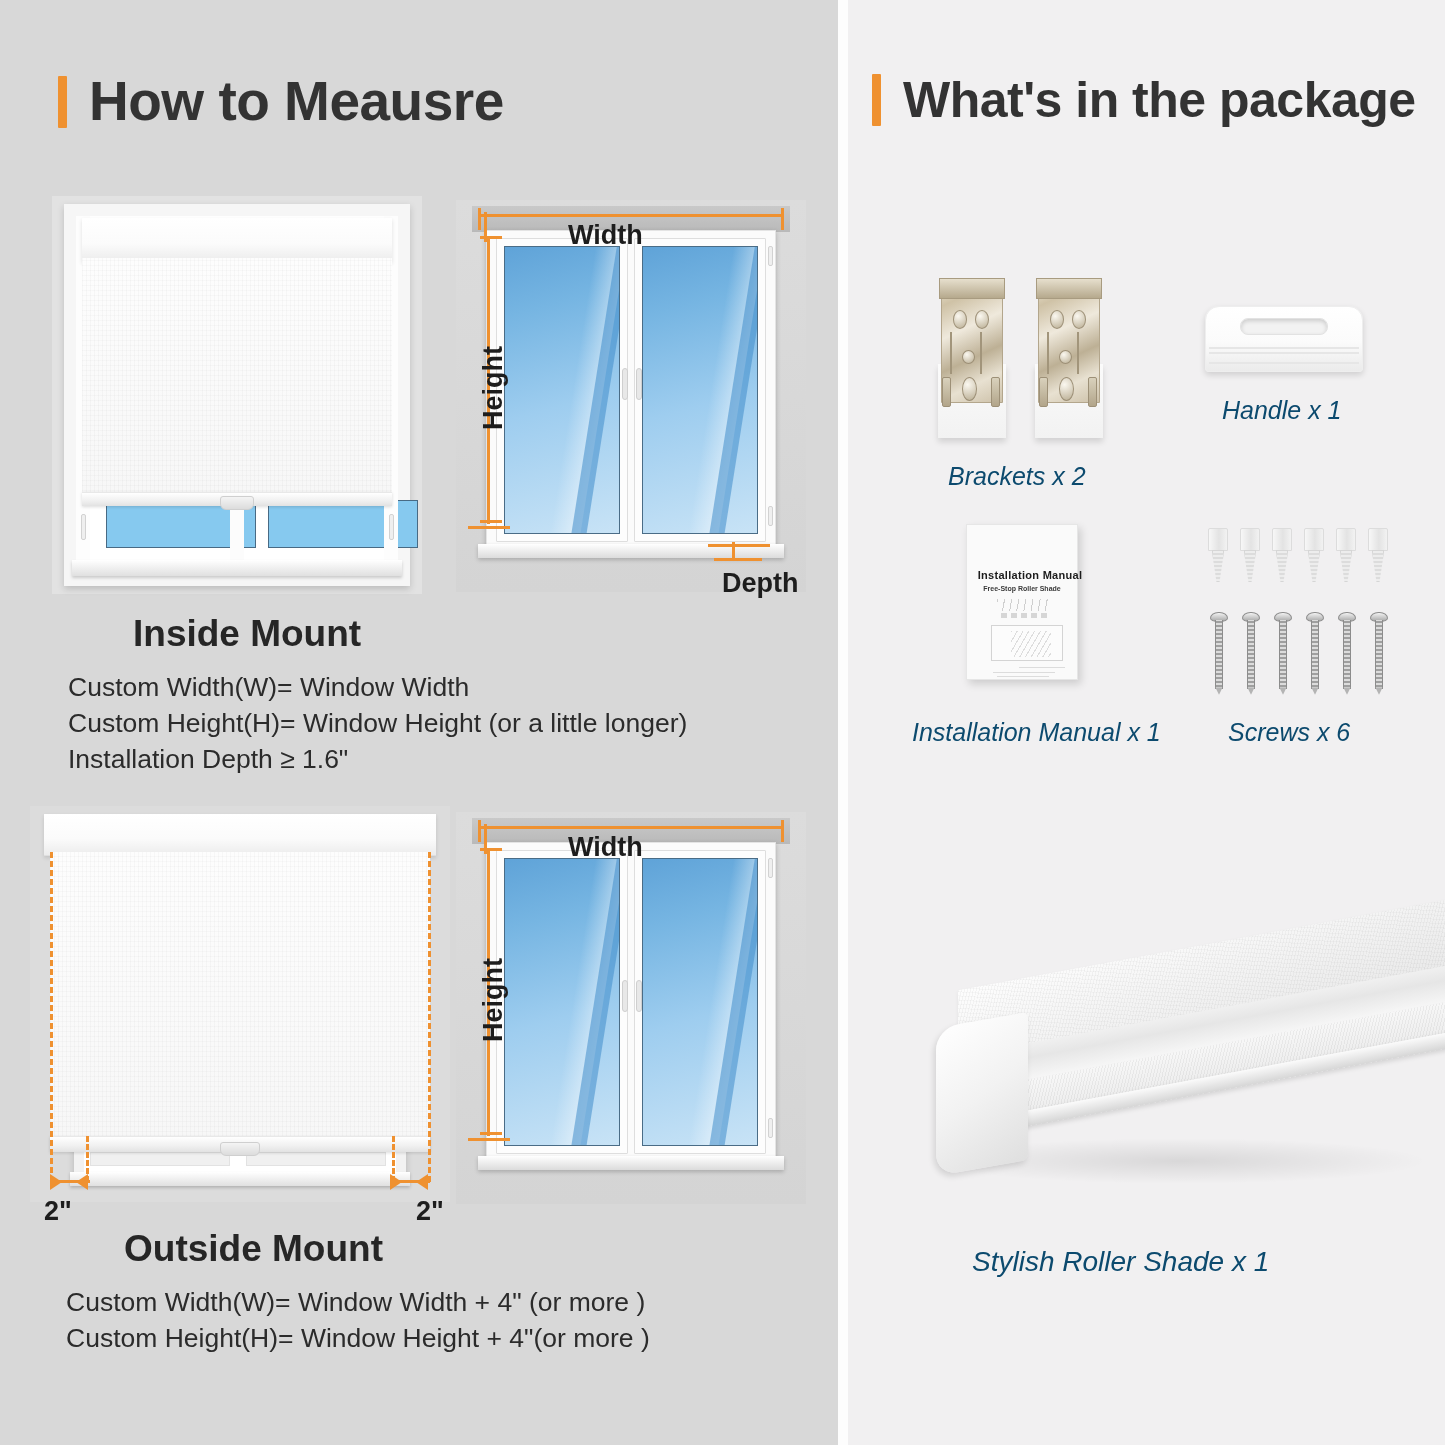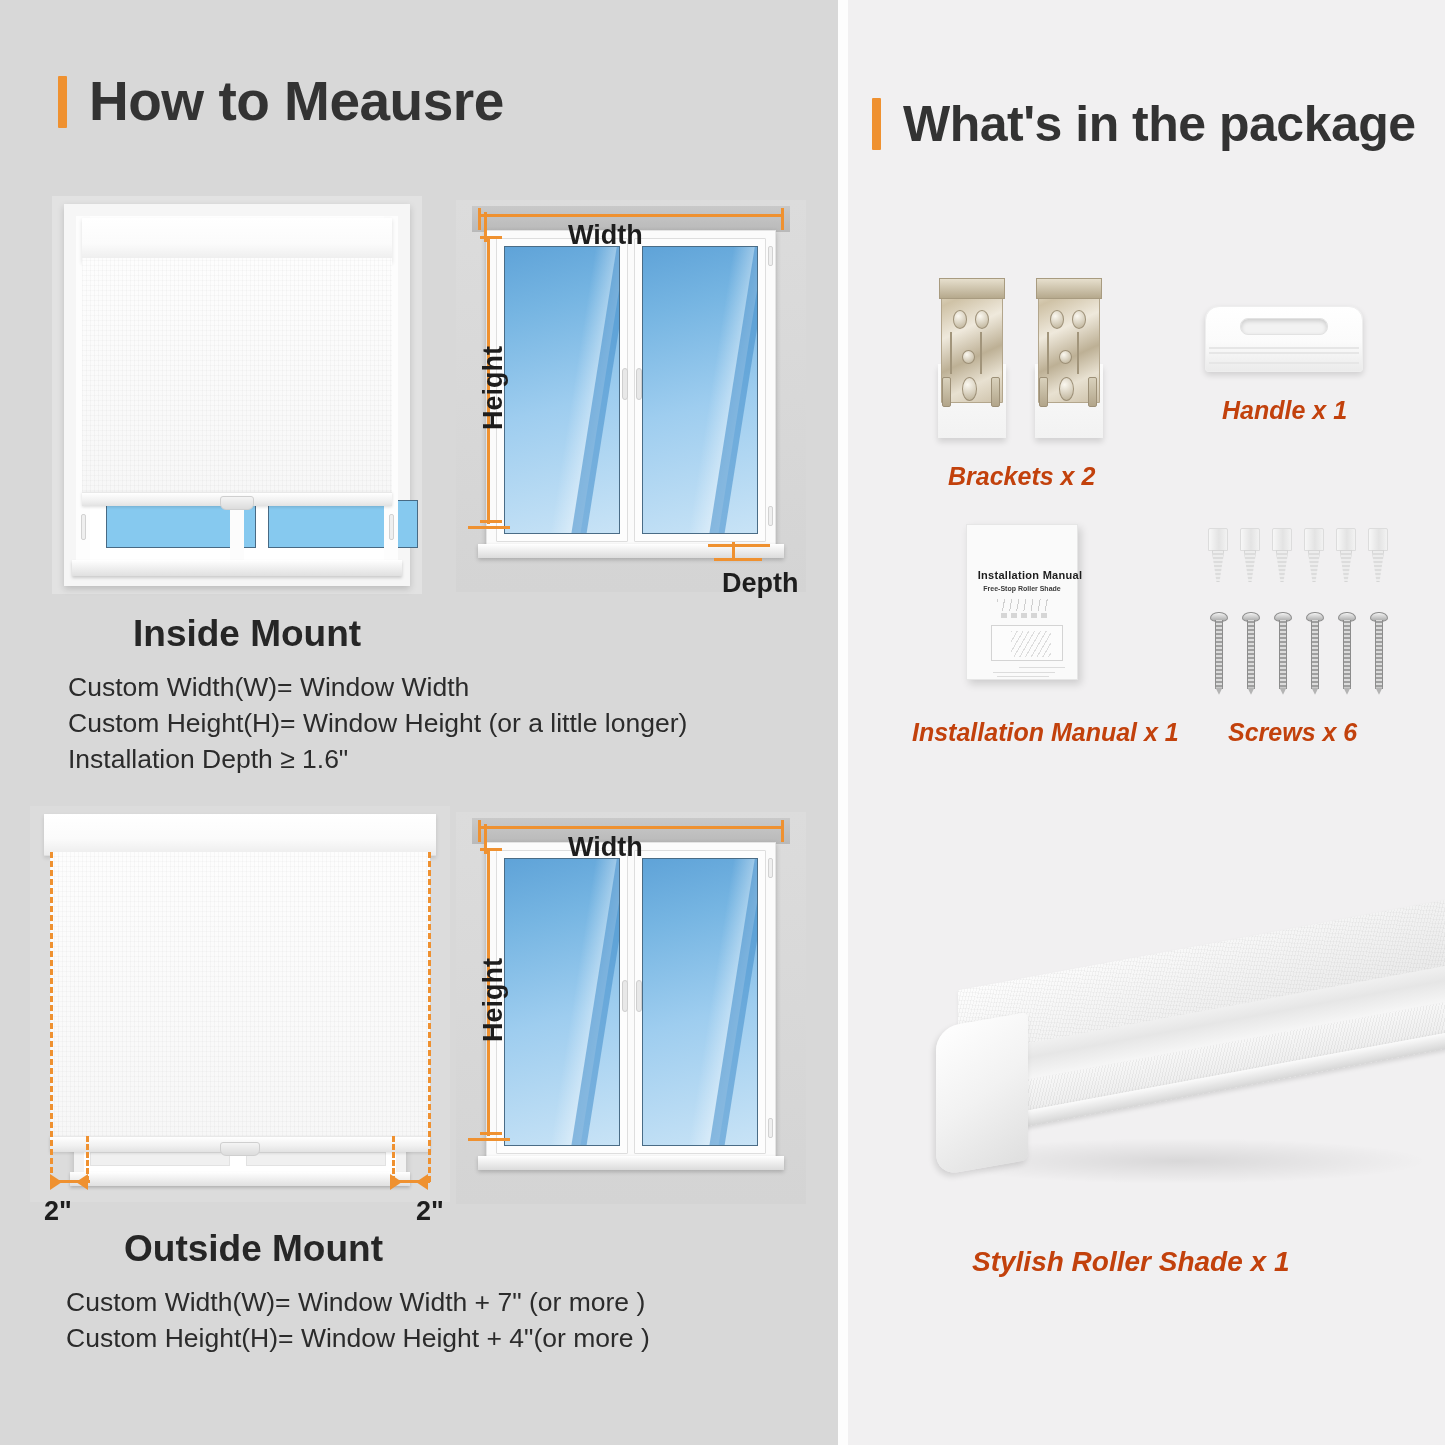--- a/index.html
+++ b/index.html
@@ -19,21 +19,21 @@
 
   
   .heading { position: absolute; display: flex; align-items: center; }
   .accent-bar { width: 9px; height: 52px; background: #ef9130; border-radius: 1px; }
   .heading h1 {
     font-size: 55px; font-weight: bold; color: #333333;
     letter-spacing: -0.5px; line-height: 1; white-space: nowrap;
   }
   #heading-left  { left: 58px;  top: 74px; }
   #heading-left h1 { margin-left: 22px; }
-  #heading-right { left: 872px; top: 74px; margin-top: 24px; }
+  #heading-right { left: 872px; top: 74px; }
   #heading-right h1 { margin-left: 22px; font-size: 50px;}
 
   
   .mount-title {
     position: absolute; font-size: 37px; font-weight: bold;
     color: #262626; white-space: nowrap;
   }
   .mount-lines { position: absolute; }
   .mount-lines div {
     font-size: 26.5px; color: #2b2b2b; line-height: 36px; white-space: nowrap;
@@ -123,22 +123,22 @@
     border:1px solid #cfcfcf;
   }
   .sh-glass {
     position:absolute; background:#86c9ef; border:1.5px solid #486a84;
   }
   .sh-mullion { position:absolute; background:#fcfcfc; }
   .sh-sill { position:absolute; background: linear-gradient(180deg,#ffffff,#e0e0e0); box-shadow:0 2px 3px rgba(0,0,0,.18); }
 
   
   .pk-label {
-    position:absolute; font-style:italic; font-weight:bold;
-    font-size:25px; color:#c2410c; white-space:nowrap;
+    position:absolute; font-style:italic; font-weight:normal;
+    font-size:25px; color:#0c4a6e; white-space:nowrap;
   }
 
   
   .brk { position:absolute; }
   .brk-base {
     position:absolute; left:0; bottom:0; width:100%; height:46%;
     background: linear-gradient(180deg,#fbfbfb,#f2f2f2);
     box-shadow: 0 4px 6px rgba(0,0,0,.13);
   }
   .brk-metal {
@@ -417,21 +417,21 @@
 
     <div class="m-line v" style="left:31px;top:36px;height:288px;"></div>
     <div class="m-cap h" style="left:24px;top:36px;width:22px;"></div>
     <div class="m-cap h" style="left:24px;top:320px;width:22px;"></div>
     <div class="m-line h" style="left:12px;top:326px;width:42px;"></div>
     <div class="m-label vert" style="left:22px;top:230px;">Height</div>
   </div>
 
   <div class="mount-title" style="left:124px;top:1228px;">Outside Mount</div>
   <div class="mount-lines" style="left:66px;top:1284px;">
-    <div>Custom Width(W)= Window Width + 7" (or more )</div>
+    <div>Custom Width(W)= Window Width + 4" (or more )</div>
     <div>Custom Height(H)= Window Height + 4"(or more )</div>
   </div>
 
   <div class="brk" style="left:938px;top:278px;width:68px;height:160px;">
     <div class="brk-base"></div>
     <div class="brk-metal"></div>
     <div class="brk-top"></div>
     <div class="brk-hole" style="left:22%;top:20%;width:14px;height:19px;"></div>
     <div class="brk-hole" style="left:55%;top:20%;width:14px;height:19px;"></div>
     <div class="brk-line" style="left:18%;top:34%;width:2px;height:26%;"></div>

